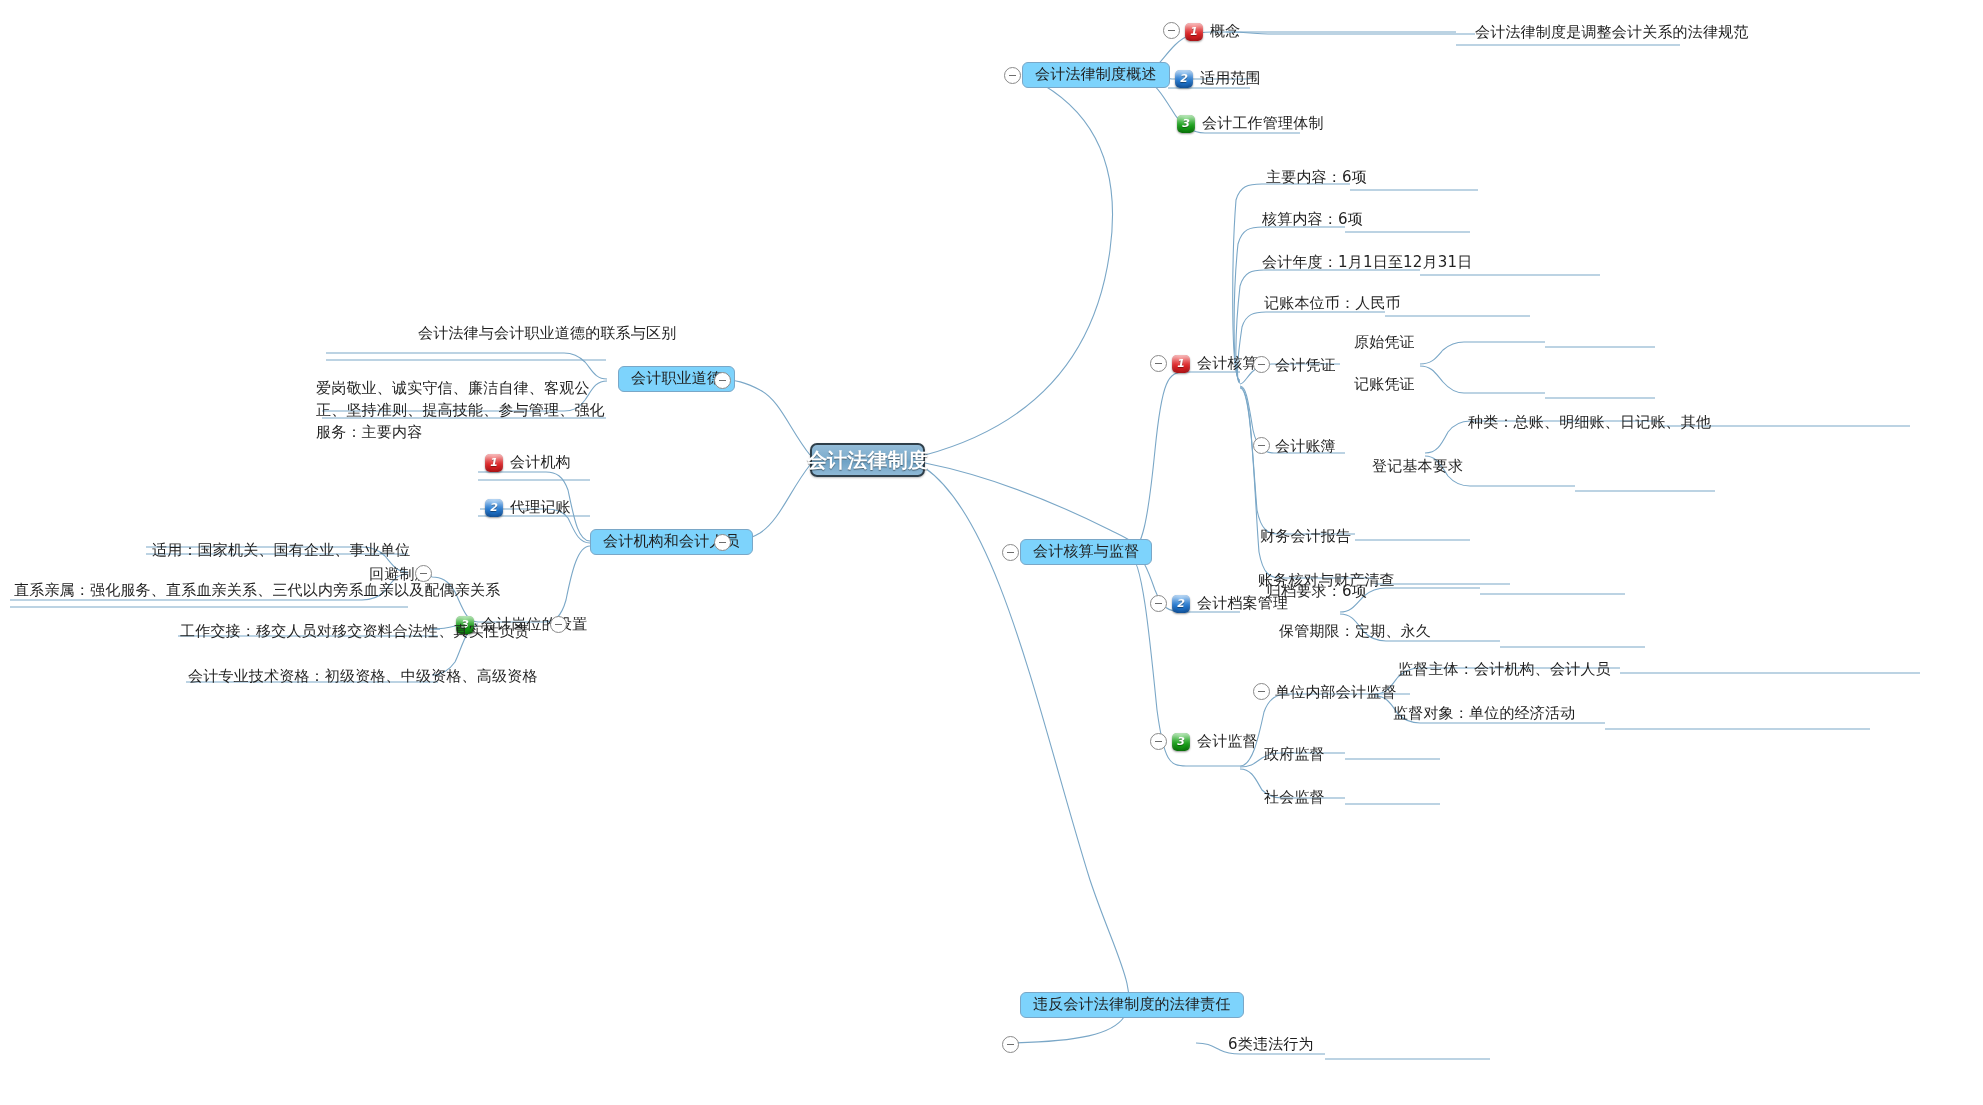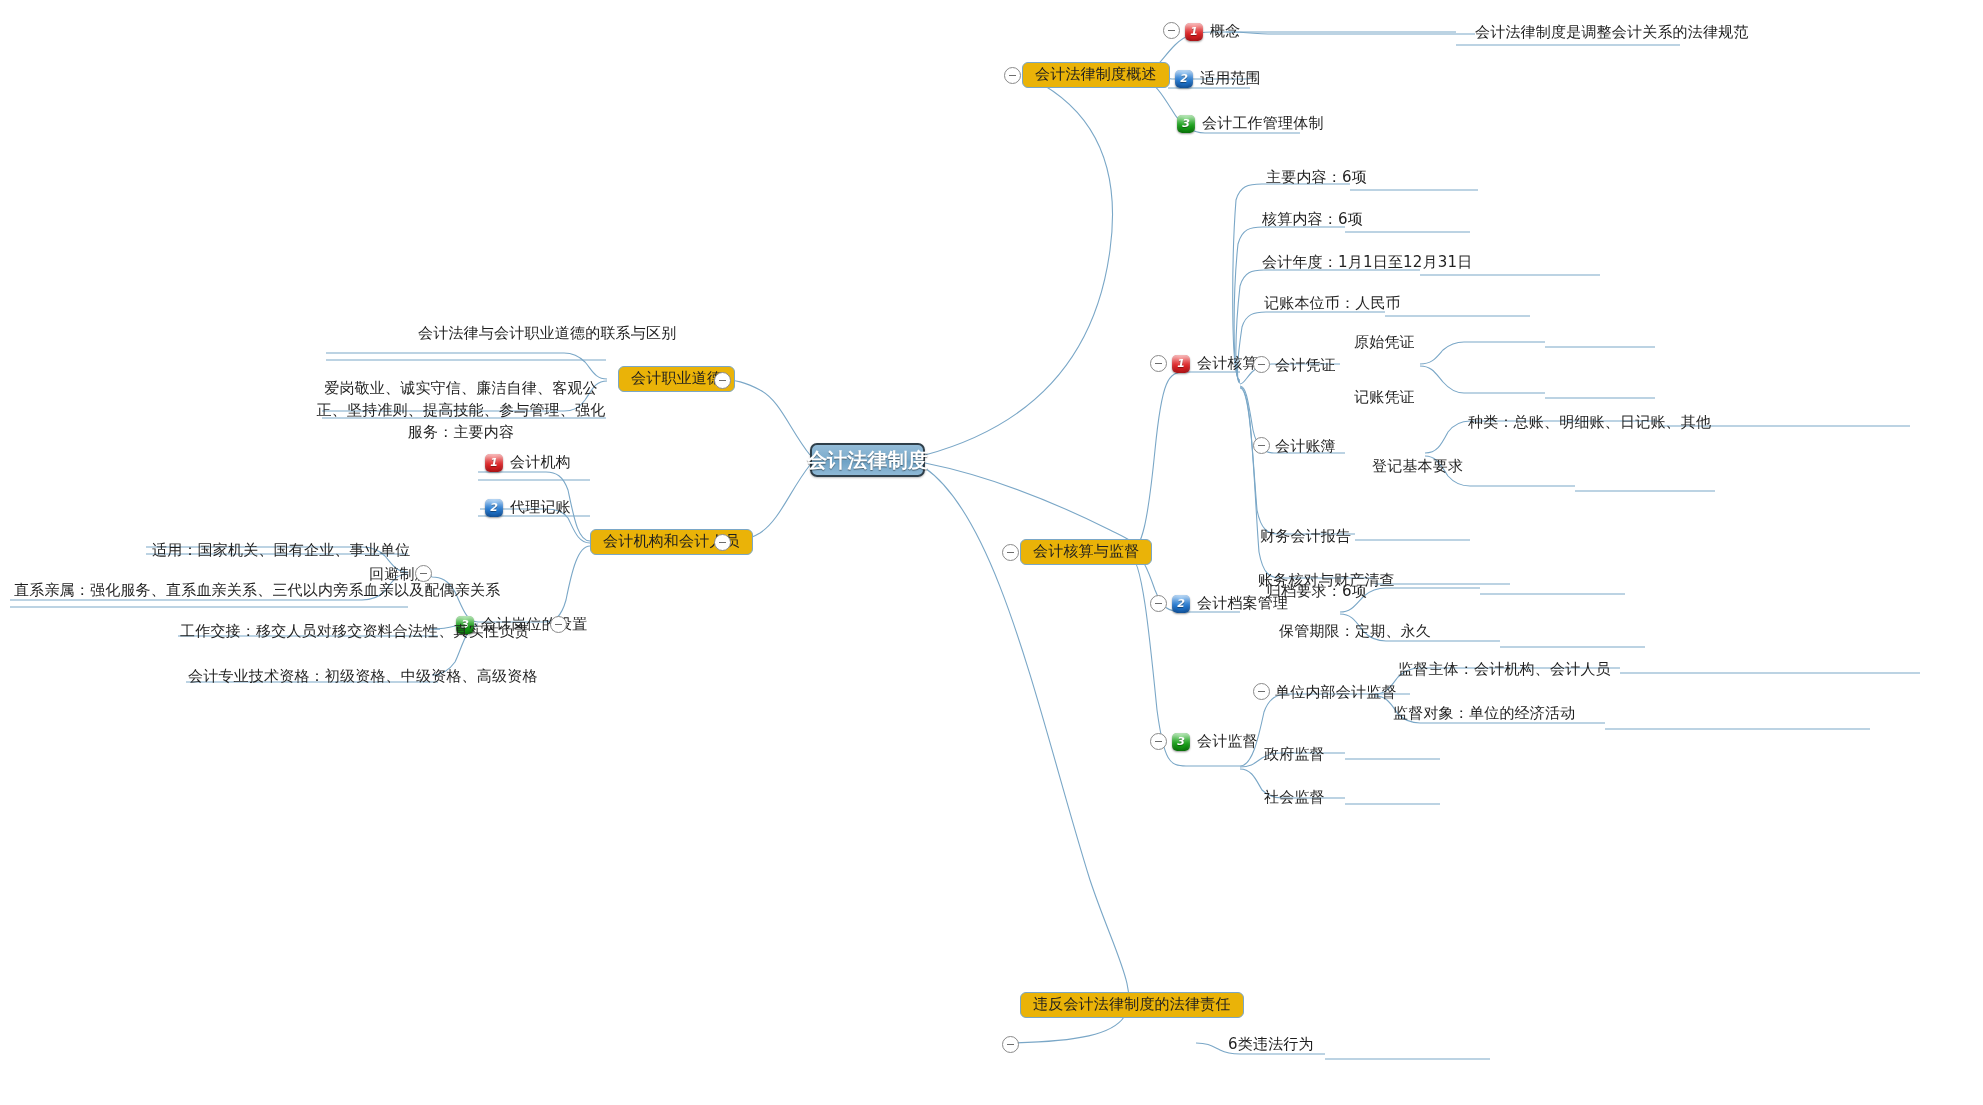--- a/index.html
+++ b/index.html
@@ -17,21 +17,21 @@
     border:2px solid #2f3f4a;border-radius:7px;
     background:linear-gradient(180deg,#94bcd8 0%,#7eadcd 45%,#6fa3c6 55%,#8fb9d6 100%);
     box-shadow:0 1px 2px rgba(0,0,0,.25);
     justify-content:center;
   }
   #root-node .label{color:#ffffff;font-size:20px;font-weight:bold;text-shadow:0 1px 1px rgba(0,0,0,.45);}
 
   
   .boxed{
     box-sizing:border-box;
-    border:1px solid #7aa7c7;border-radius:6px;background:#eab308;
+    border:1px solid #7aa7c7;border-radius:6px;background:#7dd3fc;
     padding:4px 12px;height:26px;justify-content:center;
   }
   .boxed .label{font-size:15px;}
 
   
   .toggle{
     width:15px;height:15px;border-radius:50%;
     border:1px solid #8a8a8a;background:#fff;
     display:inline-flex;align-items:center;justify-content:center;
     position:absolute;
@@ -205,21 +205,21 @@
     <span class="label">记账本位币：人民币</span>
   </div>
 
   <div class="toggle" style="left:1253px;top:356px;"></div>
   <div class="node" style="left:1275px;top:355px;">
     <span class="label">会计凭证</span>
   </div>
   <div class="node" style="left:1354px;top:332px;justify-content:center;">
     <span class="label">原始凭证</span>
   </div>
-  <div class="node" style="left:1354px;top:374px;margin-top:13px;">
+  <div class="node" style="left:1354px;top:374px;">
     <span class="label">记账凭证</span>
   </div>
 
   <div class="toggle" style="left:1253px;top:437px;"></div>
   <div class="node" style="left:1275px;top:436px;">
     <span class="label">会计账簿</span>
   </div>
   <div class="node" style="left:1468px;top:412px;">
     <span class="label">种类：总账、明细账、日记账、其他</span>
   </div>
@@ -279,21 +279,21 @@
   </div>
 
   <div class="node boxed" style="left:618px;top:366px;">
     <span class="label">会计职业道德</span>
   </div>
   <div class="toggle" style="left:714px;top:372px;"></div>
 
   <div class="node" style="left:418px;top:323px;">
     <span class="label">会计法律与会计职业道德的联系与区别</span>
   </div>
-  <div class="node" style="left:316px;top:378px;width:290px;text-align:center;">
+  <div class="node" style="left:316px;top:378px;width:290px;">
     <span class="label two-line">爱岗敬业、诚实守信、廉洁自律、客观公正、坚持准则、提高技能、参与管理、强化服务：主要内容</span>
   </div>
 
   <div class="node boxed" style="left:590px;top:529px;">
     <span class="label">会计机构和会计人员</span>
   </div>
   <div class="toggle" style="left:714px;top:534px;"></div>
 
   <div class="node" style="left:485px;top:452px;">
     <span class="pri pri-1">1</span>

